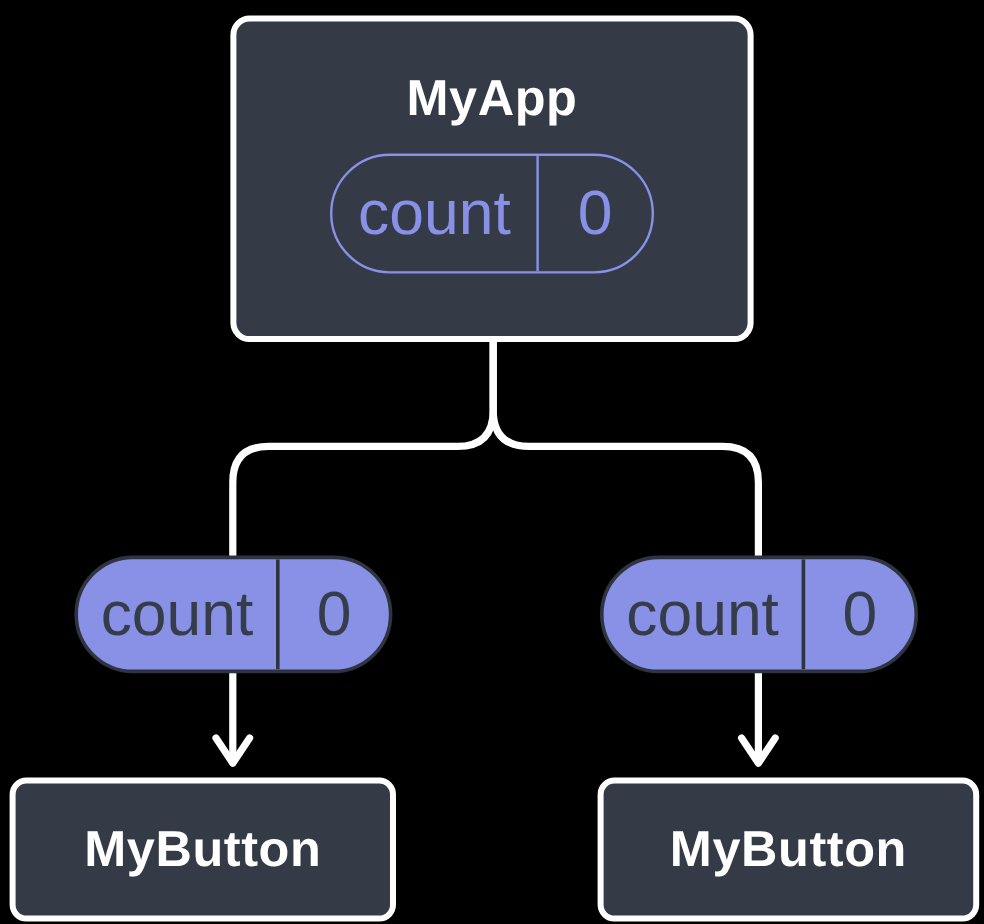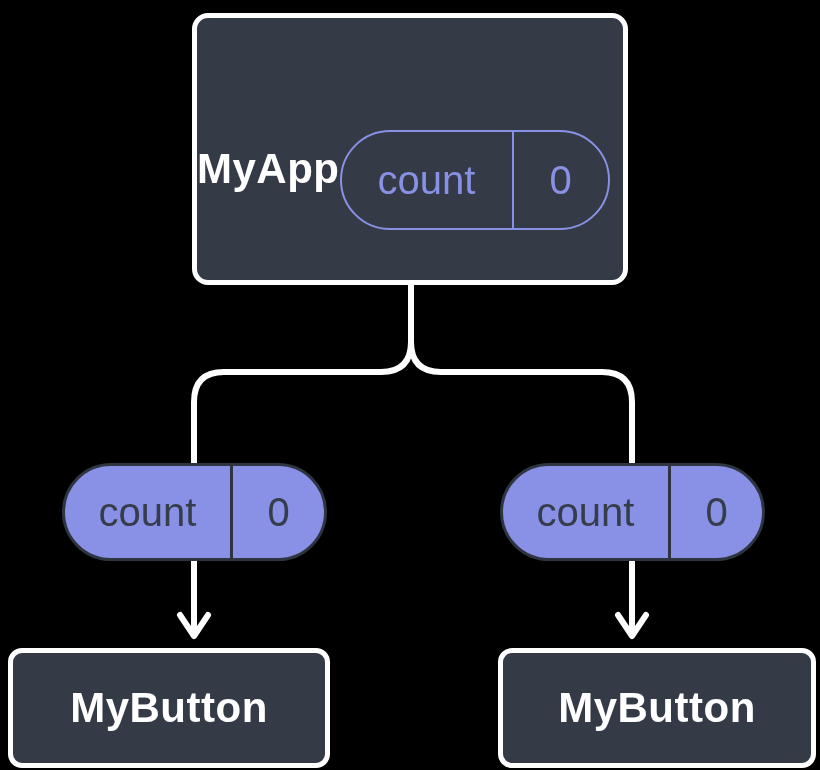--- a/index.html
+++ b/index.html
@@ -45,21 +45,21 @@
     background: var(--node-fill, #343a46);
     border: 5px solid var(--node-border, #fff);
     border-radius: 16px;
   }
   .node-root {
     left: 192px;
     top: 13px;
     width: 436px;
     height: 272px;
     display: flex;
-    flex-direction: row;
+    flex-direction: column;
     align-items: center;
     padding-top: 40px;
   }
   .node-title {
     color: var(--title-text, #fff);
     font-size: 42px;
     font-weight: 600;
     line-height: 48px;
     letter-spacing: 0.5px;
   }
@@ -79,21 +79,21 @@
     box-sizing: border-box;
     display: flex;
     align-items: stretch;
     border-radius: 60px;
     overflow: hidden;
   }
   .pill-seg {
     display: flex;
     align-items: center;
     justify-content: center;
-    font-size: 40px;
+    font-size: 52px;
     line-height: 1;
   }
   .pill-seg-name { flex: 1 1 auto; }
 
   
   .pill-outline {
     width: 270px;
     height: 100px;
     margin-top: 22px;
     border: 2.5px solid var(--accent-purple, #8991e7);

